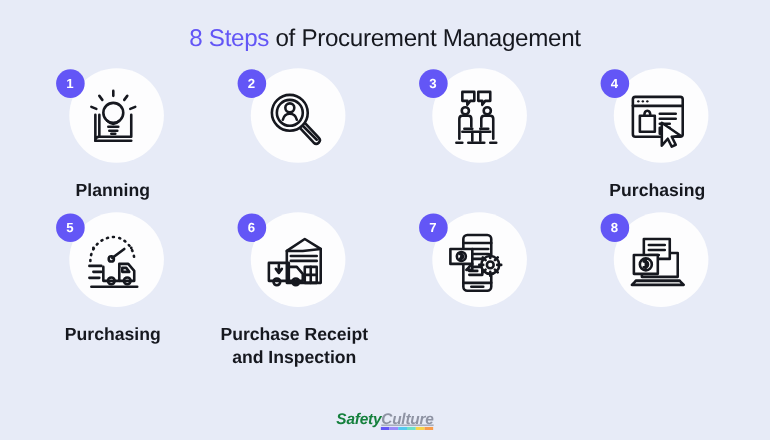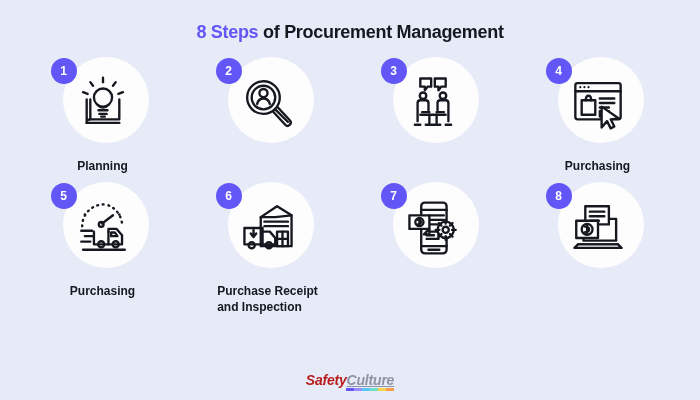--- a/index.html
+++ b/index.html
@@ -18,22 +18,22 @@
     width: 700px;
     height: 400px;
     position: relative;
     box-sizing: border-box;
     display: flex;
     flex-direction: column;
     align-items: center;
   }
   .title {
     margin-top: 22px;
-    font-size: 18px;
-    font-weight: bold;
+    font-size: 22px;
+    font-weight: normal;
     color: #16181f;
     letter-spacing: -0.3px;
     white-space: nowrap;
     text-align: right;
   }
   .title .accent {
     color: #6356f6;
   }
   .grid {
     margin-top: 14px;
@@ -91,24 +91,24 @@
     height: 58px;
     display: block;
   }
   .icon-svg svg {
     display: block;
     width: 58px;
     height: 58px;
   }
   .label {
     margin-top: 9px;
-    font-size: 12px;
+    font-size: 16px;
     font-weight: bold;
     color: #16181f;
-    text-align: left;
+    text-align: center;
     line-height: 1.35;
     max-width: 150px;
     white-space: pre-line;
   }
   .row2 .icon-wrap { margin-top: 0; }
   .footer {
     position: absolute;
     left: 0;
     right: 0;
     bottom: 12px;
@@ -117,21 +117,21 @@
     align-items: center;
   }
   .logo {
     position: relative;
     display: inline-block;
     font-size: 14px;
     font-weight: bold;
     font-style: italic;
     letter-spacing: -0.2px;
   }
-  .logo .safety { color: #b91c1c; }
+  .logo .safety { color: #15803d; }
   .logo .culture { color: #8e93a3; text-decoration: underline; }
   .logo-underline {
     position: absolute;
     left: 46%;
     bottom: -3px;
     width: 54%;
     height: 3px;
     display: flex;
     overflow: hidden;
   }

